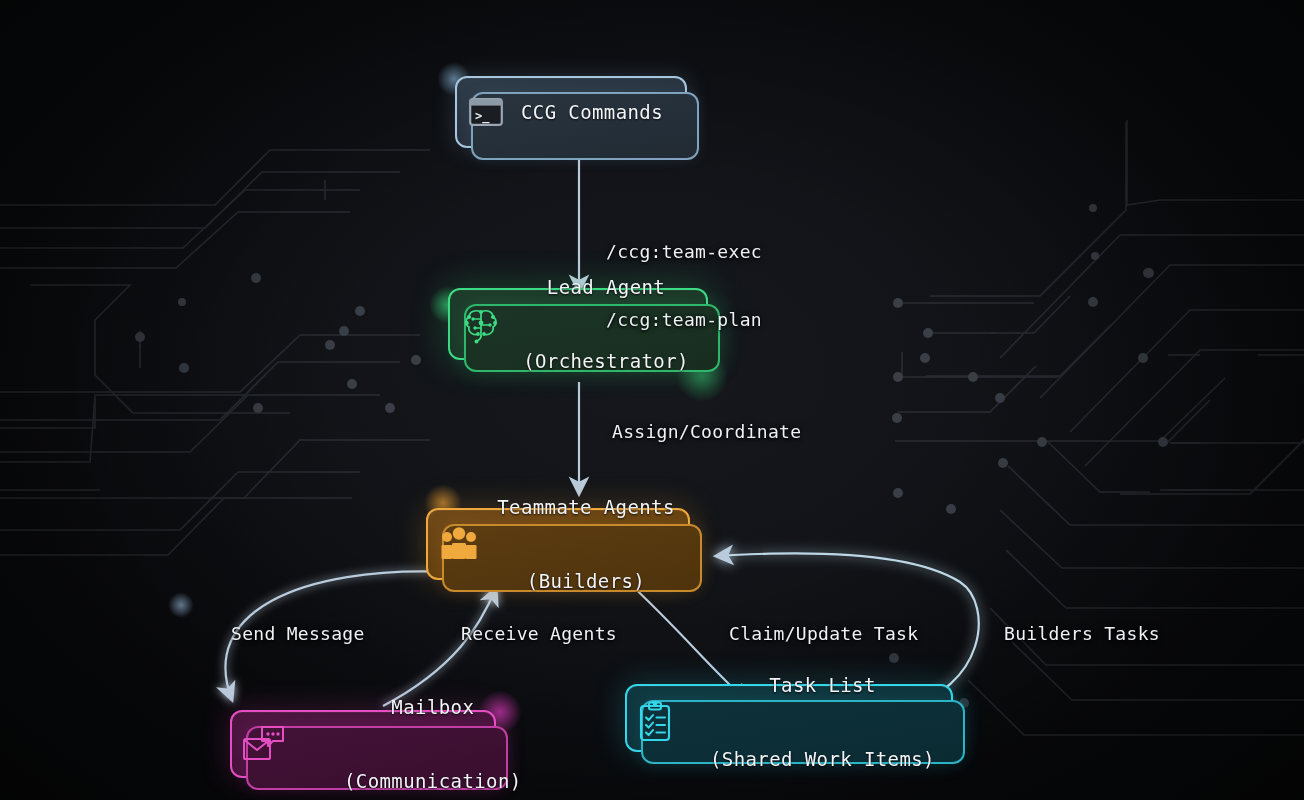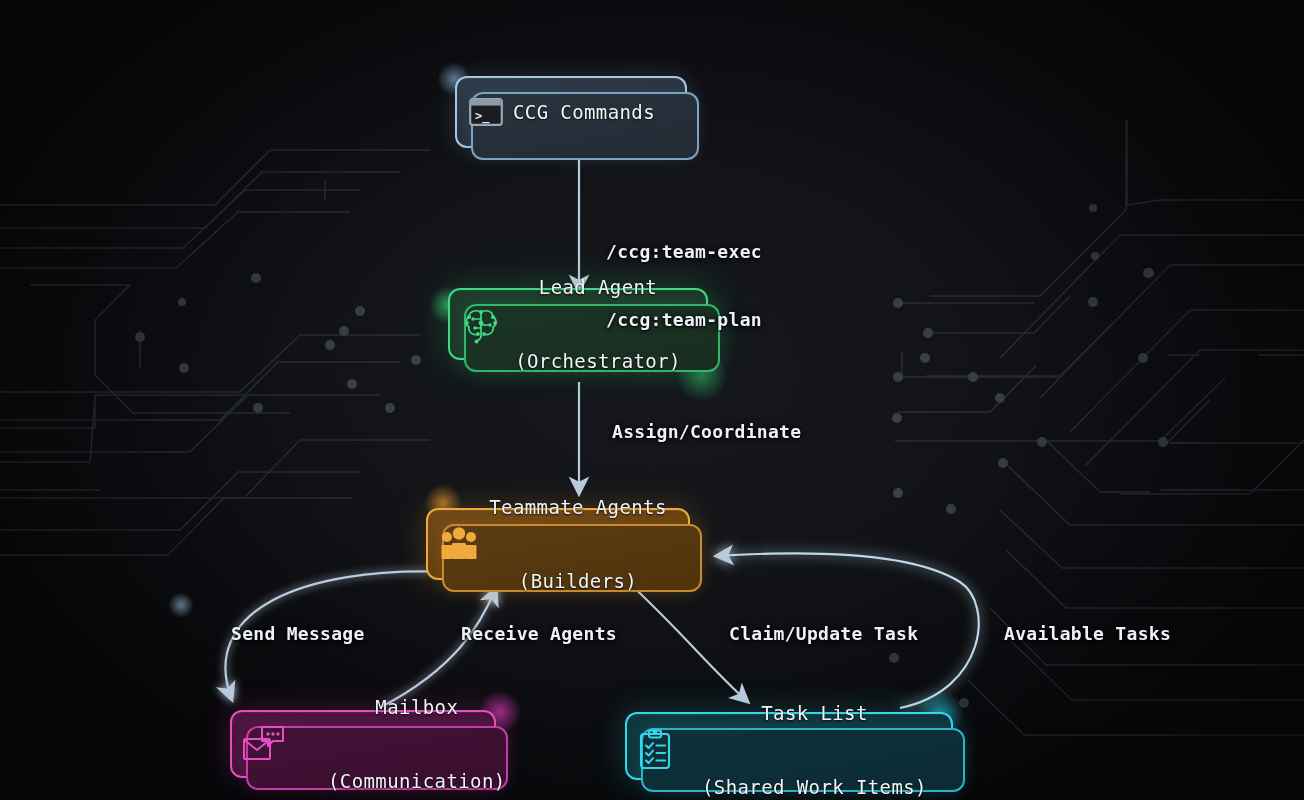--- a/index.html
+++ b/index.html
@@ -36,21 +36,21 @@
   }
   .node .ico{
     flex:0 0 auto; display:flex; align-items:center; justify-content:center;
   }
   .node .txt{
     flex:1 1 auto; text-align:center; line-height:1.30;
     color:#f2f4f7; letter-spacing:.4px;
     text-shadow:0 1px 2px rgba(0,0,0,.85);
     white-space:pre;
   }
-  .node .txt .l1,.node .txt .l2{ display:block; }
+  .node .txt .l1,.node .txt .l2{ display:block;margin-left:16px; }
 
   
   #n-ccg{
     left:455px; top:76px; width:232px; height:72px;
     background:linear-gradient(170deg,#2e3c49 0%,#27323d 55%,#222c36 100%);
     border-color:#a7c6df;
     box-shadow:0 0 22px 2px rgba(150,190,225,.16), inset 0 1px 0 rgba(255,255,255,.05);
     padding:0 14px 0 12px;
   }
   #n-ccg .shadowbox{
@@ -97,40 +97,39 @@
     gap:42px;
   }
   #n-mail .shadowbox{
     background:linear-gradient(170deg,#431237,#390e2e);
     border-color:#c23ea5; box-shadow:0 0 18px rgba(210,60,175,.16);
   }
   #n-mail .txt{ font-size:19px; }
 
   
   #n-task{
-    left:625px; top:712px; width:328px; height:68px;
+    left:625px; top:684px; width:328px; height:68px;
     background:linear-gradient(170deg,#103840 0%,#0e323a 55%,#0c2c34 100%);
     border-color:#35d6ea;
     box-shadow:0 0 30px 3px rgba(50,205,230,.20), inset 0 1px 0 rgba(255,255,255,.05);
     padding:8px 12px 0 10px;
     gap:13px;
   }
   #n-task .shadowbox{
     background:linear-gradient(170deg,#0e323a,#0b2b33);
     border-color:#2bb3c6; box-shadow:0 0 18px rgba(45,180,205,.16);
   }
   #n-task .txt{ font-size:19px; }
 
   
   .elabel{
     position:absolute; z-index:7;
     color:#eef1f5; font-size:18px; letter-spacing:.3px; line-height:1.25;
     text-shadow:0 1px 3px rgba(0,0,0,.95), 0 0 6px rgba(0,0,0,.8);
     white-space:pre;
-    font-weight:bold;
   }
   #lb-cmds{ left:606px; top:196px; }
   #lb-assign{ left:612px; top:421px; }
   #lb-send{ left:231px; top:623px; }
   #lb-recv{ left:461px; top:623px; }
   #lb-claim{ left:729px; top:623px; }
   #lb-avail{ left:1004px; top:623px; }
 
   
   .orb{ position:absolute; border-radius:50%; pointer-events:none; z-index:5; }
@@ -403,15 +402,15 @@
   </div>
 
   <div class="elabel" id="lb-cmds">
     <span style="display:block">/ccg:team-exec</span>
     <span style="display:block">/ccg:team-plan</span>
   </div>
   <div class="elabel" id="lb-assign">Assign/Coordinate</div>
   <div class="elabel" id="lb-send">Send Message</div>
   <div class="elabel" id="lb-recv">Receive Agents</div>
   <div class="elabel" id="lb-claim">Claim/Update Task</div>
-  <div class="elabel" id="lb-avail">Available Tasks</div>
+  <div class="elabel" id="lb-avail">Builders Tasks</div>
 
 </div>
 
 </body></html>

